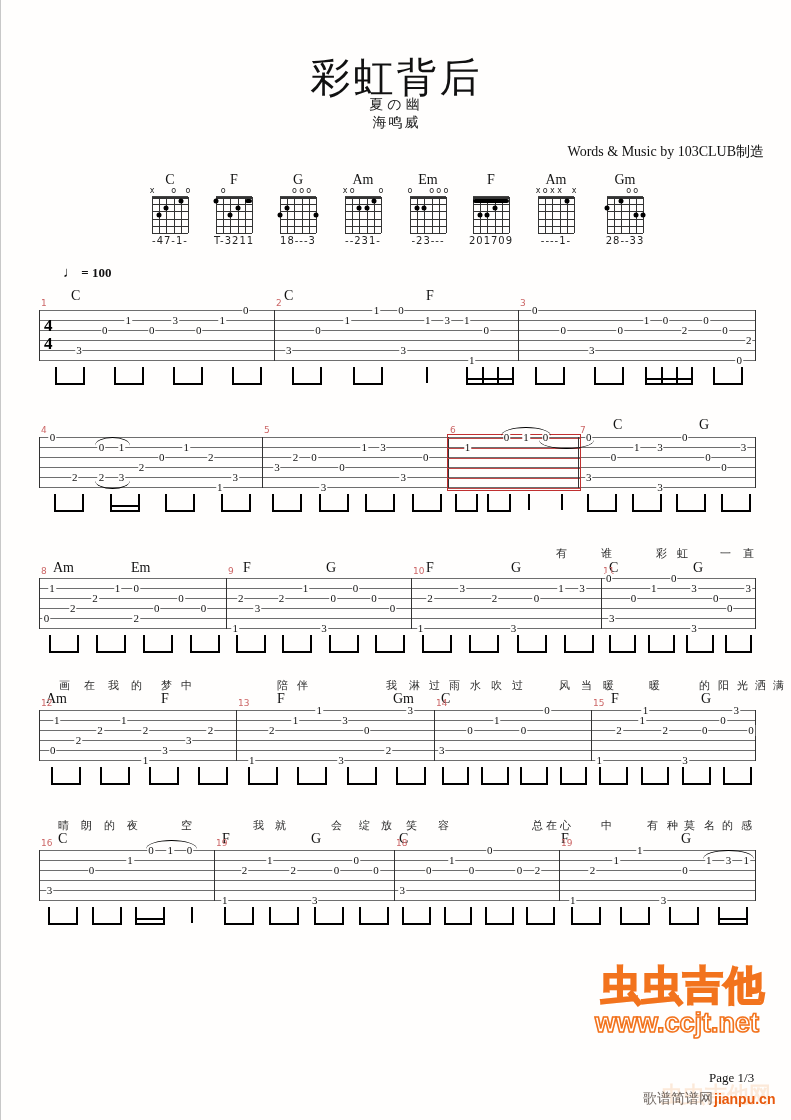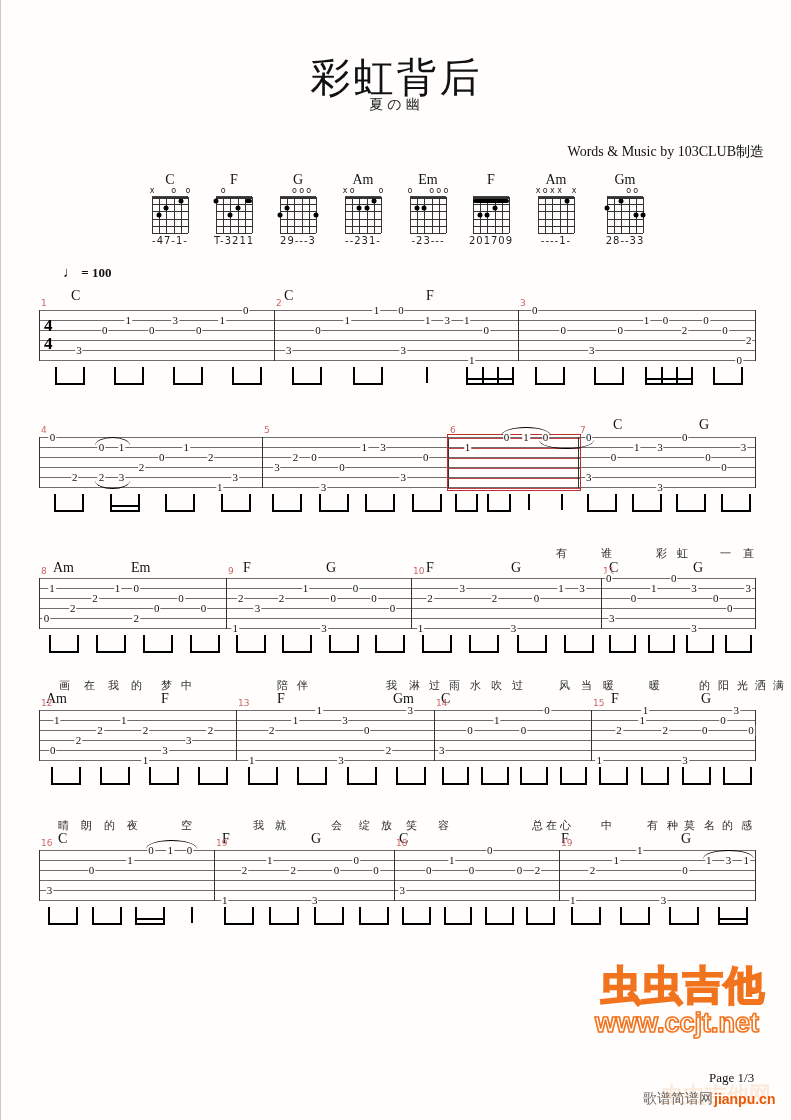--- a/index.html
+++ b/index.html
@@ -52,20 +52,21 @@
   #page-label{left:708px;top:1070px;font-size:13px;color:#111;}
   #footer-site{left:642px;top:1090px;font-size:14px;color:#6b625c;}
   #footer-domain{left:713px;top:1091px;font-size:14px;font-weight:bold;color:#e8590c;font-family:"Liberation Sans",sans-serif;}
 </style>
 </head>
 <body>
 
 <div id="page">
   <div class="abs" id="title">彩虹背后</div>
   <div class="abs" id="subtitle">夏の幽</div>
+  <div class="abs" id="artist">海鸣威</div>
   <div class="abs" id="credit">Words &amp; Music by 103CLUB制造</div>
 
   <div class="abs" id="chord-diagrams">
       <div class="chord" style="left: 141px; top: 172px;">
         <div class="cname">C</div>
         <div class="markers" style="width: 36px; margin: 0px auto;">
           <div class="mk" style="left: 0px;">x</div>
           <div class="mk" style="left: 21.6px;">o</div>
           <div class="mk" style="left: 36px;">o</div>
         </div>
@@ -130,21 +131,21 @@
           <div class="gl" style="top: 0px; left: 0px; width: 36px; height: 2px;"></div>
           <div class="gl" style="top: 7.2px; left: 0px; width: 36px; height: 1px;"></div>
           <div class="gl" style="top: 14.4px; left: 0px; width: 36px; height: 1px;"></div>
           <div class="gl" style="top: 21.6px; left: 0px; width: 36px; height: 1px;"></div>
           <div class="gl" style="top: 28.8px; left: 0px; width: 36px; height: 1px;"></div>
           <div class="gl" style="top: 36px; left: 0px; width: 36px; height: 1px;"></div>
           <div class="dot" style="left: 7.2px; top: 10.8px;"></div>
           <div class="dot" style="left: 0px; top: 18px;"></div>
           <div class="dot" style="left: 36px; top: 18px;"></div>
         </div>
-        <div class="fing">29---3</div>
+        <div class="fing">18---3</div>
       </div>
       <div class="chord" style="left: 334px; top: 172px;">
         <div class="cname">Am</div>
         <div class="markers" style="width: 36px; margin: 0px auto;">
           <div class="mk" style="left: 0px;">x</div>
           <div class="mk" style="left: 7.2px;">o</div>
           <div class="mk" style="left: 36px;">o</div>
         </div>
         <div class="grid" style="width: 36px; height: 36px;">
           <div class="gl" style="left: 0px; top: 0px; width: 1px; height: 36px;"></div>

